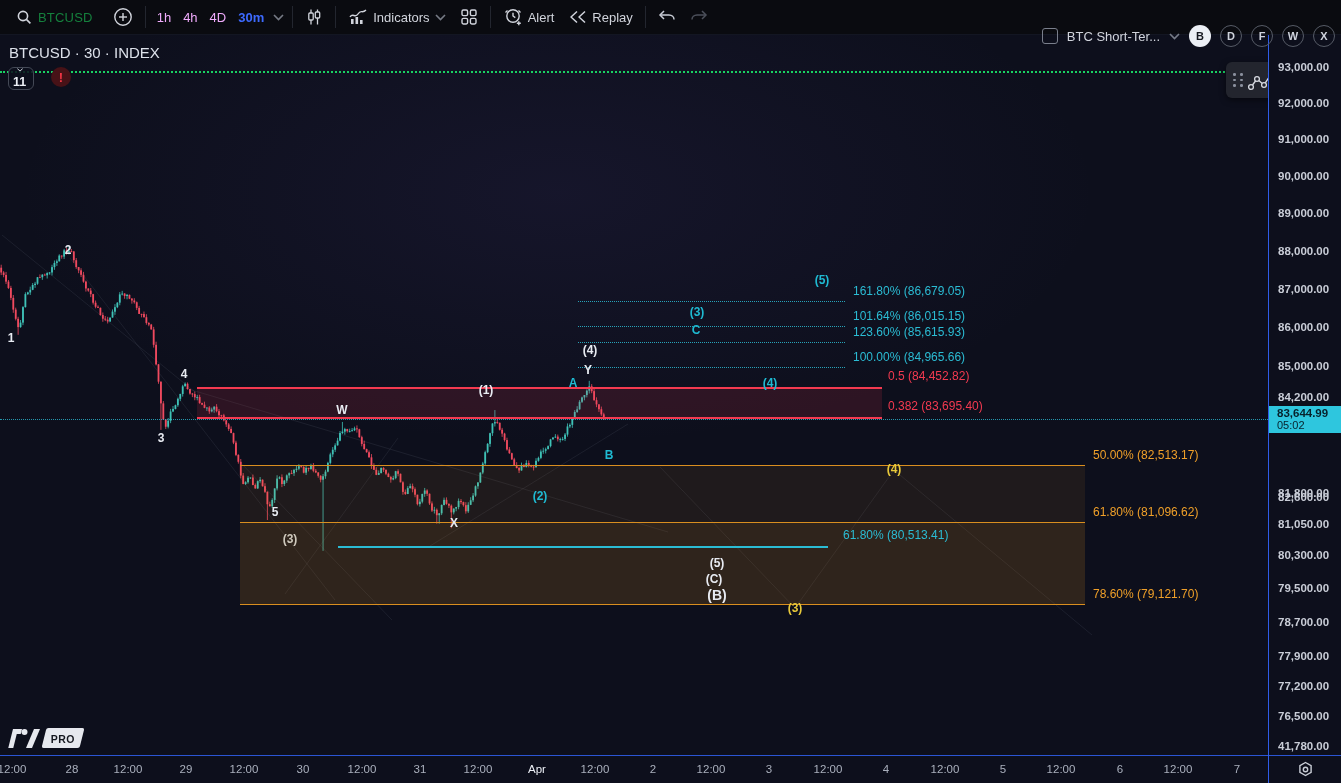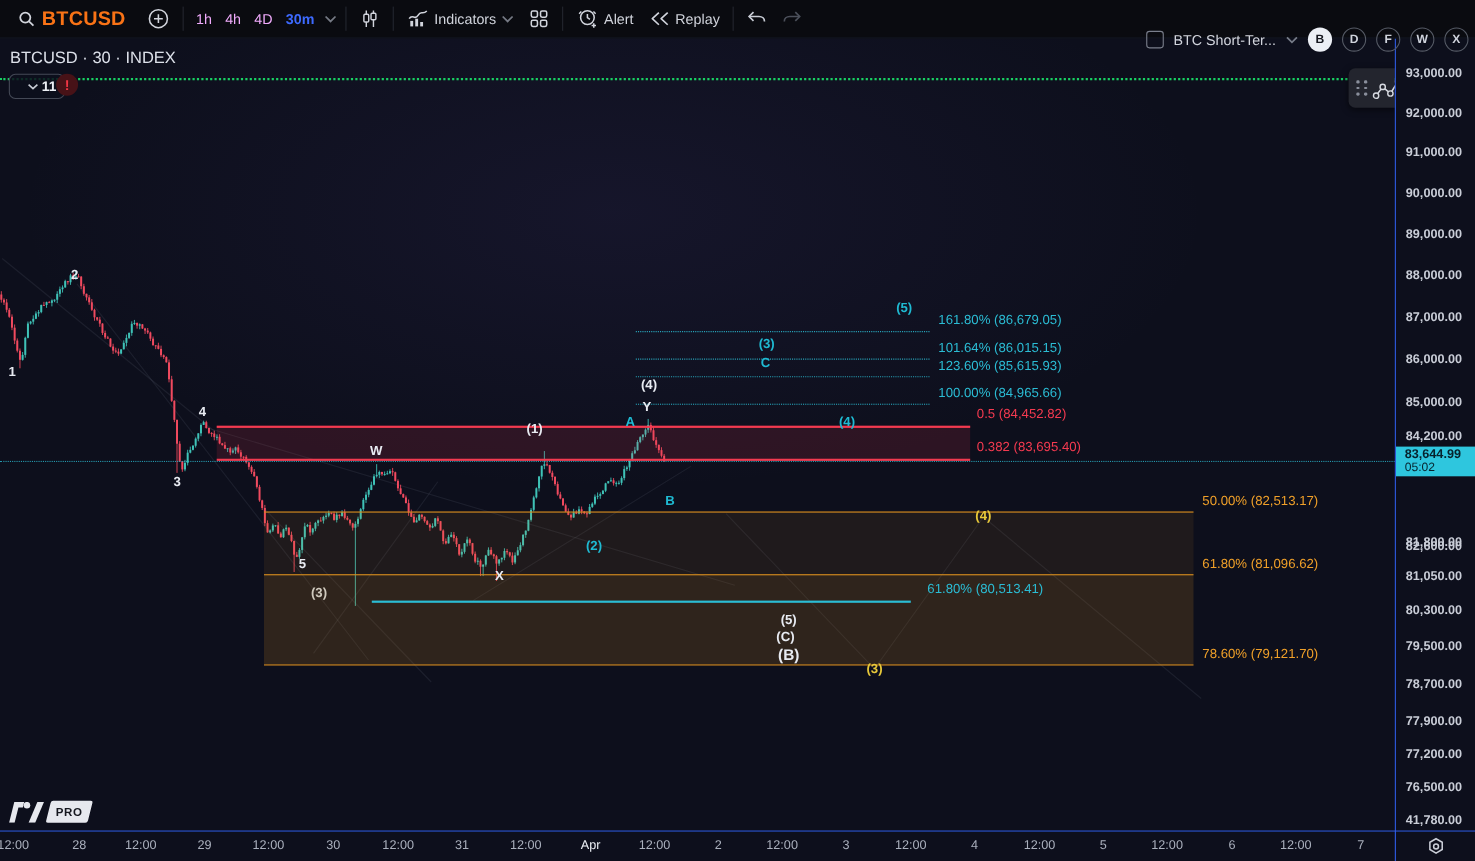--- a/index.html
+++ b/index.html
@@ -11,21 +11,21 @@
   #toolbar{position:absolute;left:0;top:0;width:1341px;height:34px;background:#0a0b10;
            display:flex;align-items:center;border-bottom:1px solid #131622;z-index:50;}
   .tbgroup{display:flex;align-items:center;height:100%;}
   .tbbtn{display:flex;align-items:center;gap:5px;padding:0 7px;height:26px;border-radius:5px;
          font-size:13px;color:#d1d4dc;cursor:pointer;white-space:nowrap;}
   .tbsep{width:1px;height:22px;background:#23262f;margin:0 5px;}
   .tf{padding:0 6px;font-size:13px;color:#f0abfc;}
   .tf.active{color:#3d6aff;font-weight:700;}
   svg.ic{display:block;}
   .chev{opacity:.75}
-  #symbolName{font-weight:700;font-size:18px;color:#f97316;letter-spacing:.2px;}
+  #symbolName{font-weight:400;font-size:13px;color:#15803d;letter-spacing:.2px;}
   #tb-right{margin-left:auto;display:flex;align-items:center;gap:9px;padding-right:6px;margin-top:38px;}
   .avatar{width:22px;height:22px;border-radius:50%;display:flex;align-items:center;justify-content:center;
           font-size:11px;font-weight:700;color:#cfd3dc;border:1.5px solid #565b66;box-sizing:border-box;flex:0 0 auto;}
   .avatar.first{background:#eceff5;color:#15171f;border:none;}
   #layoutName{font-size:13px;color:#d1d4dc;}
   .checkbox{width:16px;height:16px;border:1.5px solid #7a7f8c;border-radius:3px;box-sizing:border-box;}
   
   #pane{position:absolute;left:0;top:34px;width:1268px;height:722px;overflow:hidden;
         background:radial-gradient(900px 420px at 44% 22%, rgba(86,68,150,0.12), rgba(0,0,0,0) 60%),#0d0f1c;}
   #priceAxis{position:absolute;left:1269px;top:34px;width:72px;height:722px;background:#0d0f1c;overflow:hidden;}
@@ -38,21 +38,21 @@
   #priceBadge{position:absolute;left:0;width:72px;background:#2ec6de;color:#07222c;z-index:5;
               padding:1px 0 2px 8px;line-height:12px;}
   #priceBadge .p{font-size:11.5px;font-weight:700;}
   #priceBadge .t{font-size:11px;}
   .fibline{position:absolute;height:0;}
   .fiblabel{position:absolute;font-size:12px;white-space:nowrap;transform:translateY(-50%);}
   .wave{position:absolute;font-size:12px;font-weight:700;transform:translate(-50%,-50%);white-space:nowrap;}
   
   #chartTitle{position:absolute;left:9px;top:10px;font-size:15px;color:#dde1ea;z-index:20;}
   #legendPill{position:absolute;left:8px;top:33px;height:21px;display:flex;align-items:center;gap:3px;
-              border:1px solid #444956;border-radius:6px;padding:0 7px 0 16px;background:rgba(13,15,28,.85);z-index:20;}
+              border:1px solid #444956;border-radius:6px;padding:0 7px 0 4px;background:rgba(13,15,28,.85);z-index:20;flex-direction:column;}
   #legendPill .cnt{font-size:12.5px;font-weight:700;color:#eceff5;}
   #errBadge{position:absolute;left:51px;top:33px;width:20px;height:20px;border-radius:50%;background:#471217;
             color:#f23645;font-weight:700;font-size:13px;display:flex;align-items:center;justify-content:center;z-index:20;}
   #toolFloat{position:absolute;left:1226px;top:28px;width:58px;height:36px;background:#23252e;border-radius:6px;
              box-shadow:0 2px 6px rgba(0,0,0,.5);display:flex;align-items:center;z-index:30;padding:0 4px;gap:3px;}
   .dots{display:grid;grid-template-columns:4px 4px;grid-gap:3px;margin-left:3px;}
   .dots i{width:2.5px;height:2.5px;border-radius:50%;background:#8a8f9c;}
   #tvlogo{position:absolute;left:8px;top:694px;display:flex;align-items:center;gap:4px;z-index:20;}
   #probox{transform:skewX(-14deg);background:#e6e8ee;border-radius:2px;padding:1px 7px;}
   #probox span{display:inline-block;transform:skewX(14deg);font-size:10.5px;font-weight:800;color:#15171f;letter-spacing:.5px;}

